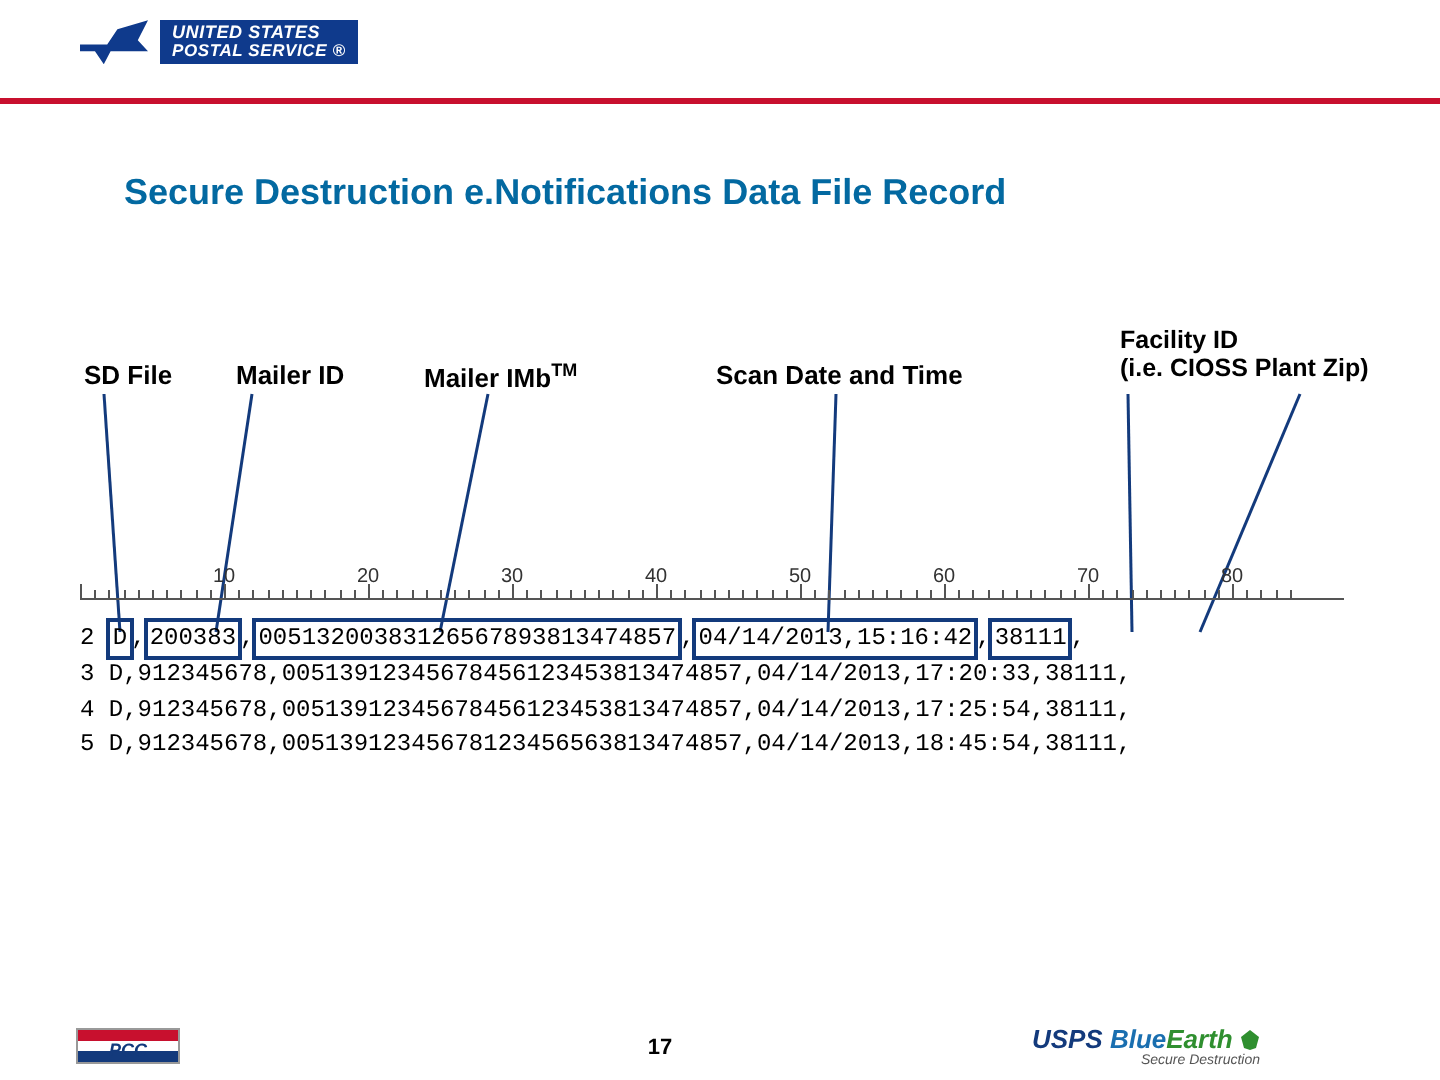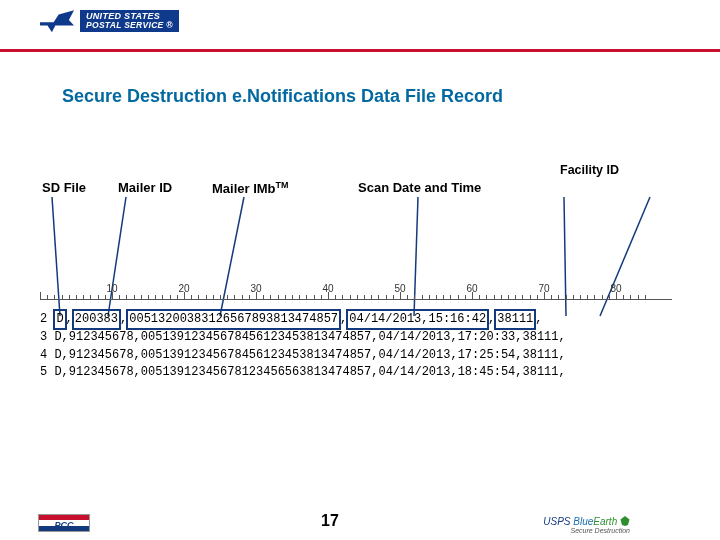--- a/index.html
+++ b/index.html
@@ -101,27 +101,27 @@
     width:52px; height:18px;
     background: linear-gradient(#c8102e 0 33%, #fff 33% 66%, #133a7c 66% 100%);
     border:1px solid #999;
     font-size:9px; font-weight:bold; font-style:italic;
     color:#133a7c;
     display:flex; align-items:flex-end; justify-content:center;
     padding-bottom:1px;
   }
   .pagenum {
     position:absolute; left:50%; bottom:10px; transform:translateX(-50%);
-    font-size:16px; font-weight:bold;
+    font-size:11px; font-weight:bold;
   }
   .blueearth {
     position:absolute; right:30px; bottom:6px;
     text-align:right;
   }
-  .blueearth .be1 { font-size:10px; font-weight:normal; font-style:italic; }
+  .blueearth .be1 { font-size:13px; font-weight:bold; font-style:italic; }
   .blueearth .be1 .usps { color:#133a7c; }
   .blueearth .be1 .blue { color:#1a6fb0; }
   .blueearth .be1 .earth { color:#2f8f2f; }
   .blueearth .be2 { font-size:7px; color:#555; font-style:italic; }
   .leaf {
     display:inline-block; width:10px; height:10px;
     background:#2f8f2f;
     clip-path: polygon(50% 0, 95% 35%, 80% 90%, 50% 100%, 20% 90%, 5% 35%);
     vertical-align:-1px;
   }
@@ -141,20 +141,21 @@
 
 <div class="subtitle">Secure Destruction e.Notifications Data File Record</div>
 
 <div class="labels">
   <div class="lbl" style="left:42px">SD File</div>
   <div class="lbl" style="left:118px">Mailer ID</div>
   <div class="lbl" style="left:212px"><span>Mailer IMb</span><sup>TM</sup></div>
   <div class="lbl" style="left:358px">Scan Date and Time</div>
   <div class="lbl facility" style="left:520px; top:-16px">
     <div>Facility ID</div>
+    <div>(i.e. CIOSS Plant Zip)</div>
   </div>
 </div>
 
 <svg class="callouts">
   <line x1="52" y1="197" x2="60" y2="316"></line>
   <line x1="126" y1="197" x2="108" y2="316"></line>
   <line x1="244" y1="197" x2="220" y2="316"></line>
   <line x1="418" y1="197" x2="414" y2="316"></line>
   <line x1="564" y1="197" x2="566" y2="316"></line>
   <line x1="650" y1="197" x2="600" y2="316"></line>

